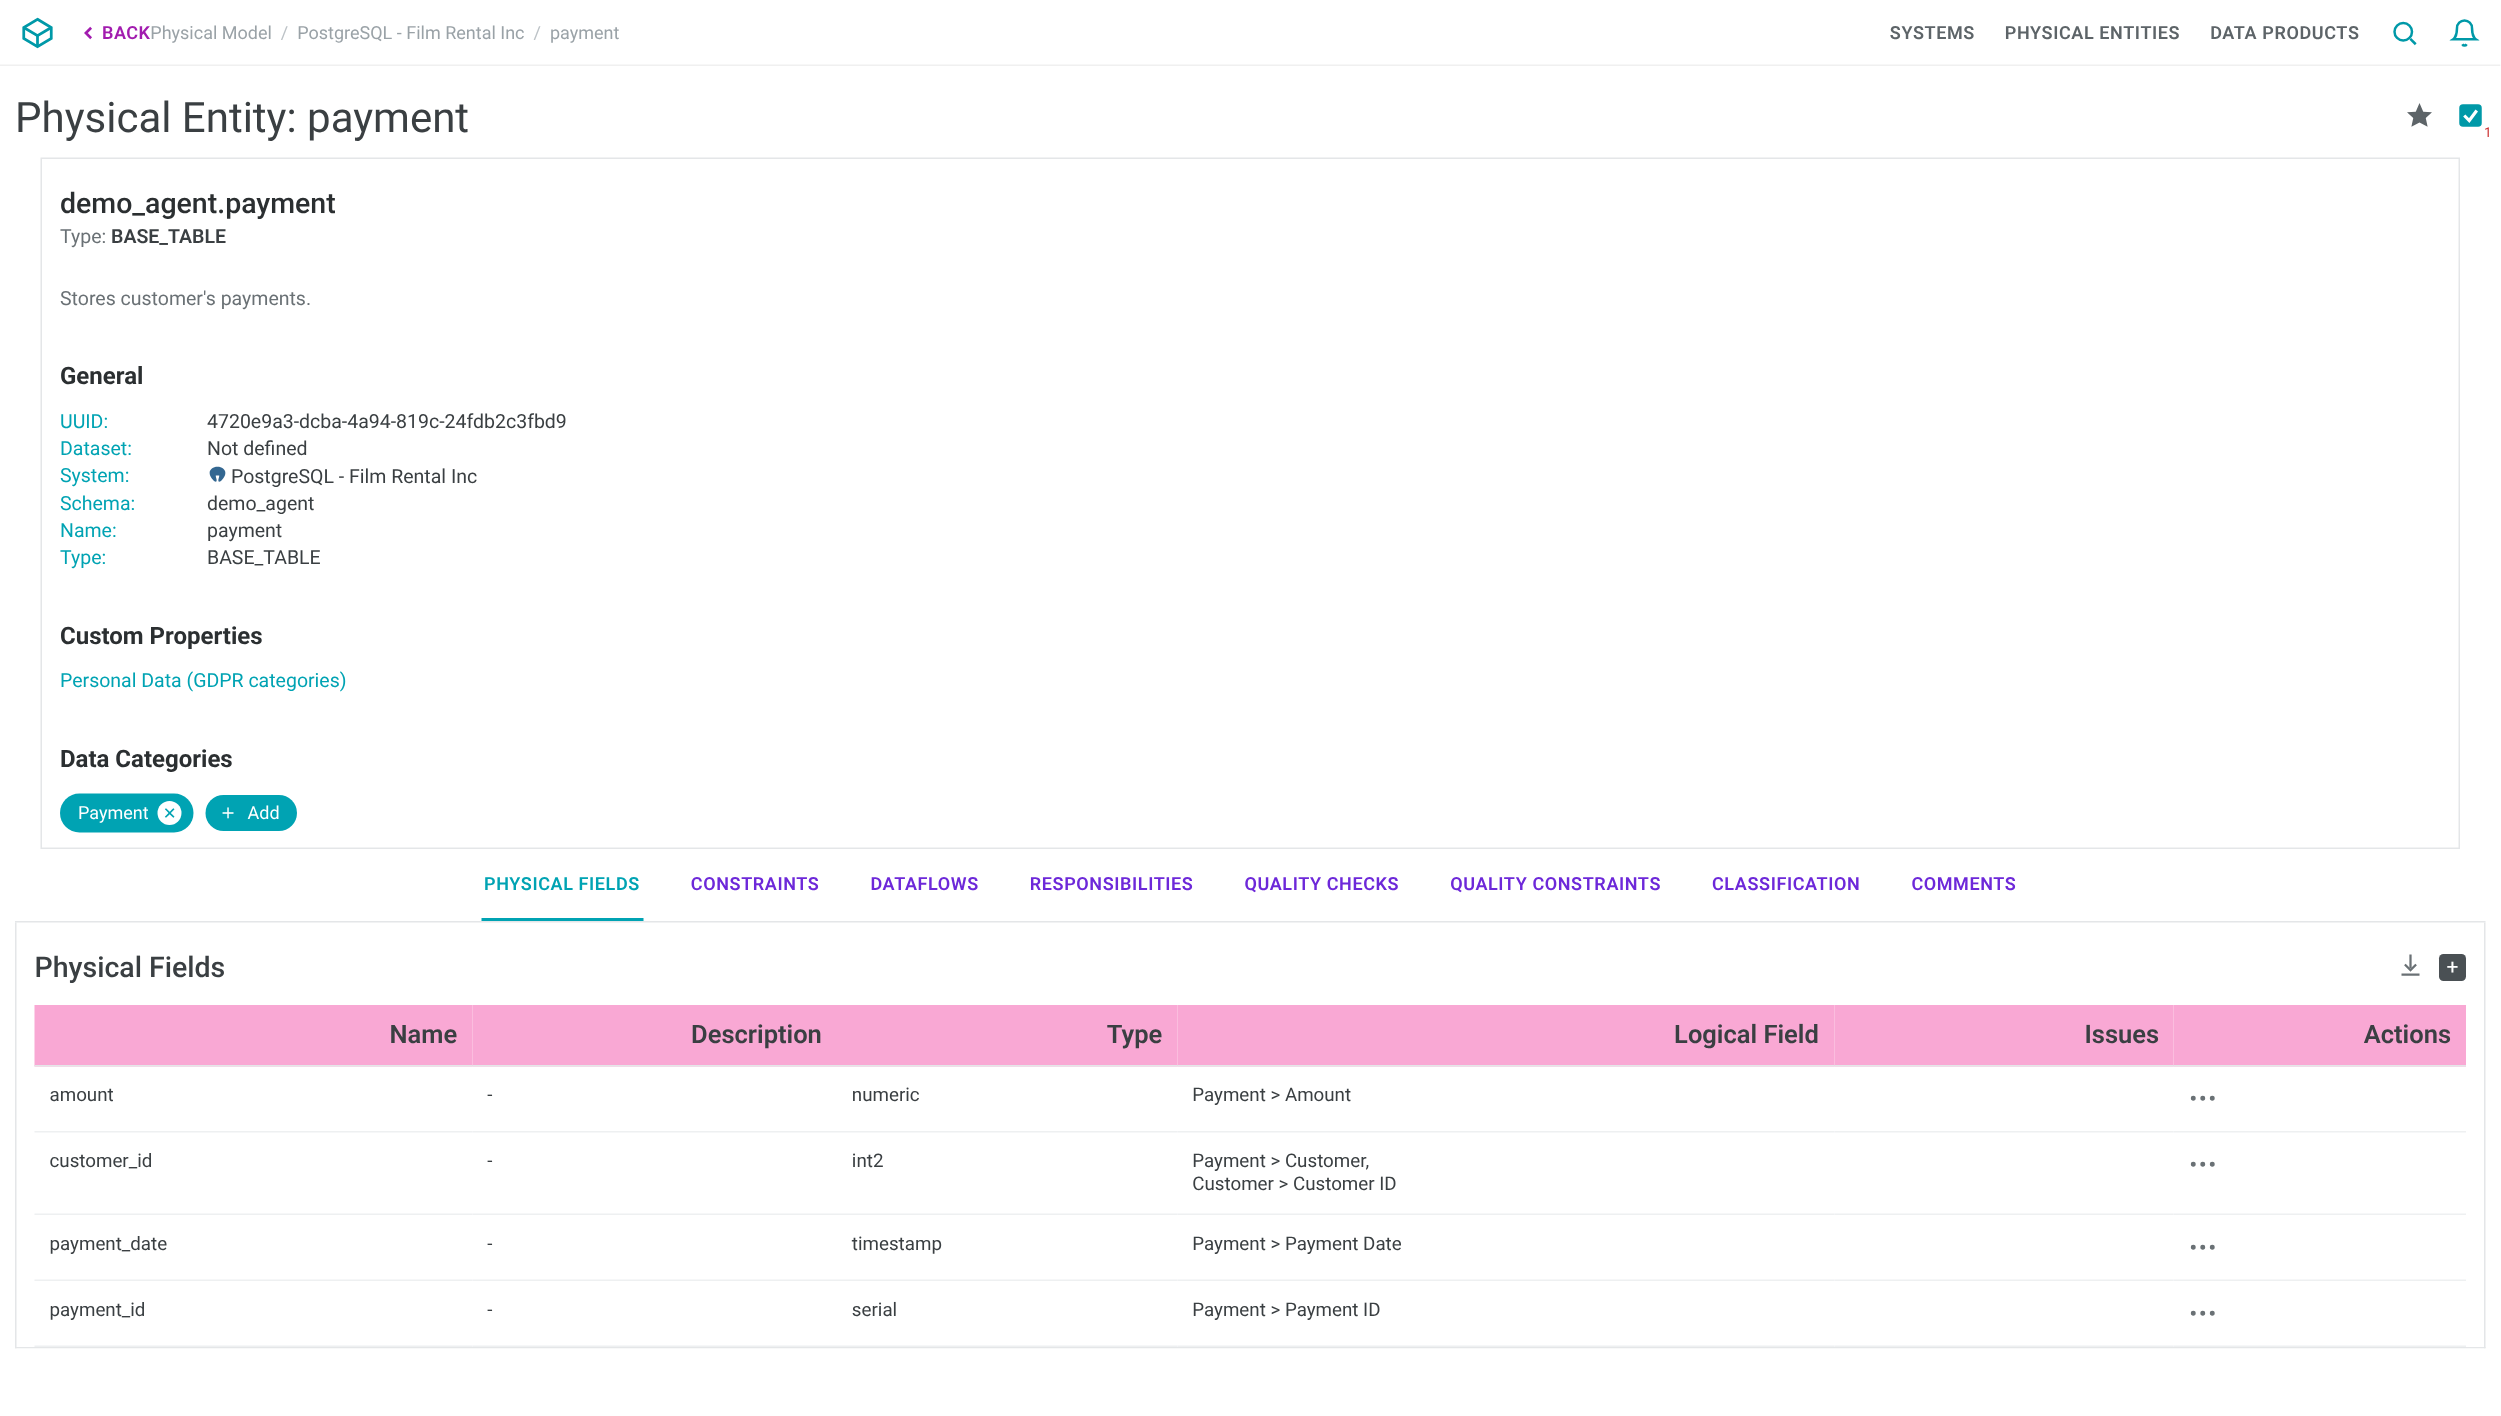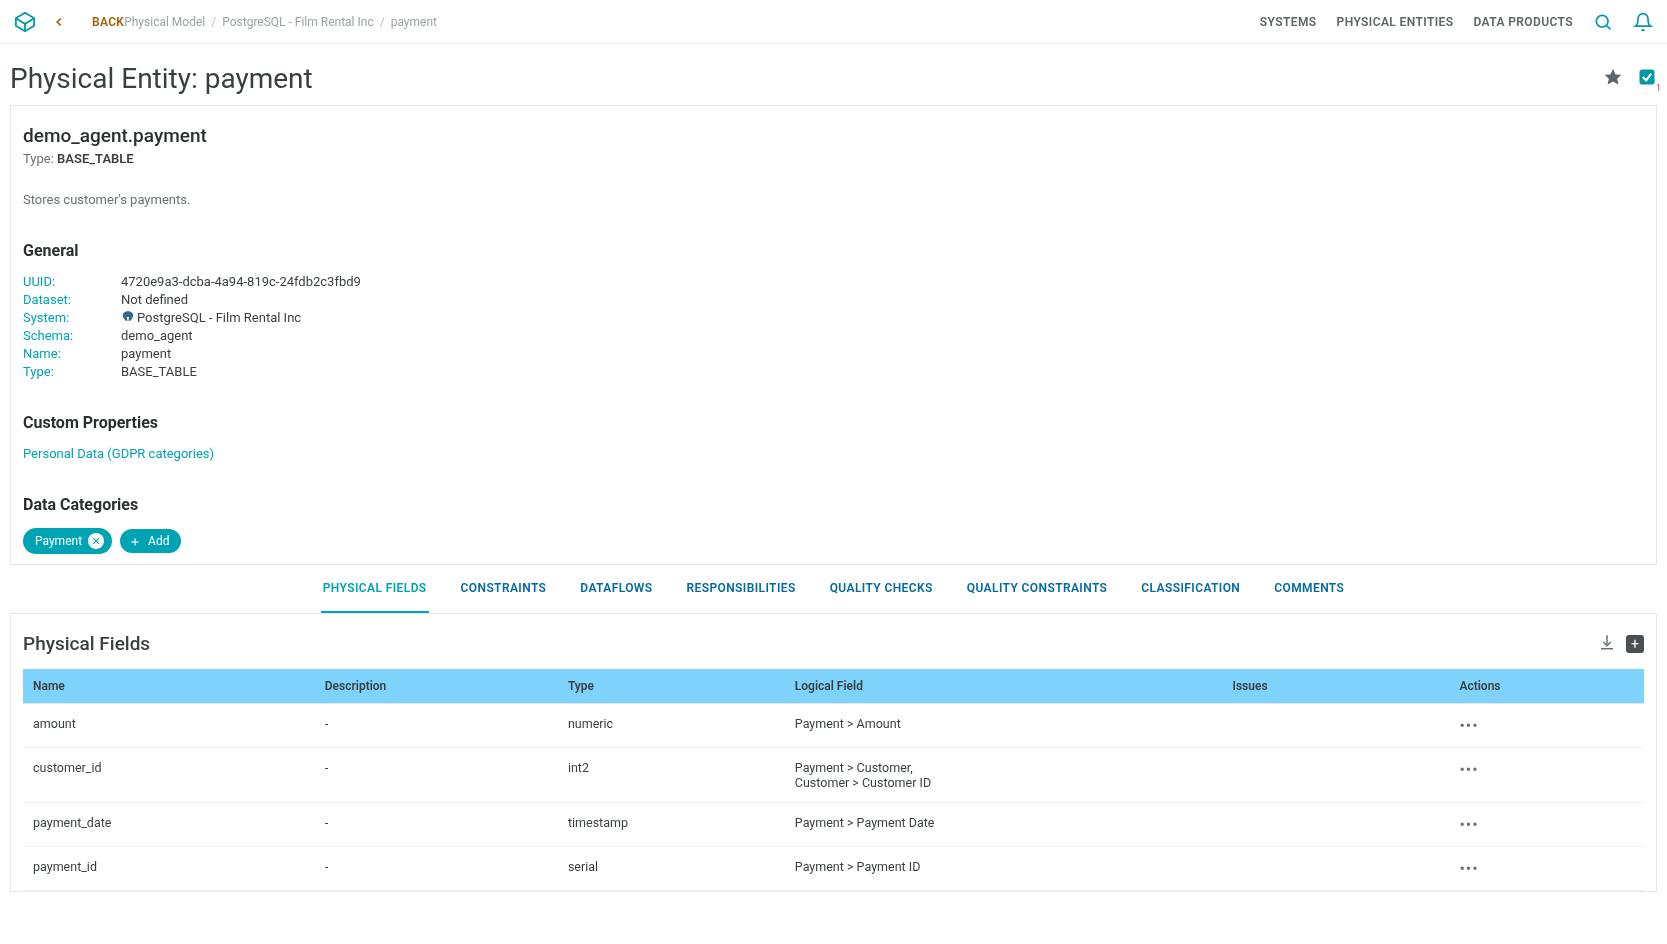--- a/index.html
+++ b/index.html
@@ -16,21 +16,21 @@
     height:44px;
     padding:0 14px;
     border-bottom:1px solid #f0f0f0;
   }
   .logo {
     width:22px;height:22px;
     margin-right:16px;
     color:#0099a8;
     display:flex;align-items:center;justify-content:center;
   }
-  .back-link { display:flex;align-items:flex-end;font-size:12px;color:#a16207;font-weight:600;letter-spacing:.3px;cursor:pointer;gap:24px; }
+  .back-link { display:flex;align-items:flex-end;font-size:12px;color:#a21caf;font-weight:600;letter-spacing:.3px;cursor:pointer; }
   .back-link svg { margin-right:2px; }
   .breadcrumb { display:flex;align-items:flex-end;font-size:12px;color:#9aa2a7;}
   .breadcrumb span { margin:0 6px;color:#bcc2c6; }
   .breadcrumb a { color:#9aa2a7;text-decoration:none;cursor:pointer; }
   .topnav { margin-left:auto;display:flex;align-items:center;gap:20px; }
   .topnav a { font-size:12px;font-weight:600;letter-spacing:.4px;color:#5d6468;text-decoration:none;cursor:pointer; }
   .topnav .icon-btn { color:#0099a8;display:flex;align-items:center;cursor:pointer; }
 
   .page-title-row {
     display:flex;align-items:center;
@@ -38,21 +38,21 @@
   }
   .page-title {
     font-size:28px;font-weight:400;color:#3a3f42;
   }
   .page-title-row .right { margin-left:auto;display:flex;align-items:center;gap:14px; }
   .star-icon { color:#5d6468;cursor:pointer; }
   .check-badge { color:#0099a8;position:relative;cursor:pointer; }
   .check-badge .sub { position:absolute;right:-4px;bottom:-3px;font-size:9px;color:#c33; }
 
   .card {
-    margin:0 10px;
+    margin:0 27px;
     border:1px solid #e4e6e8;
     border-top:1px solid #e4e6e8;
     padding:18px 12px 10px 12px;
     background:#fff;
   }
   .entity-name { font-size:19px;font-weight:500;color:#2b2f31; }
   .meta-line { font-size:13px;color:#6a7175;margin-top:4px; }
   .meta-line b { color:#3a3f42;font-weight:600; }
   .pg-icon { display:inline-flex;vertical-align:-2px;margin-right:2px;color:#336791; }
   .desc { margin-top:26px;color:#6a7175;font-size:13px; }
@@ -80,36 +80,36 @@
 
   .action-row { margin-top:24px;display:flex;gap:18px; }
   .action-row a { font-size:12px;font-weight:600;letter-spacing:.4px;color:#5d6468;cursor:pointer; }
 
   .tabs {
     display:flex;justify-content:center;gap:30px;
     border-bottom:1px solid #e4e6e8;
     margin:0 10px;
   }
   .tabs a {
-    font-size:12px;font-weight:600;letter-spacing:.4px;color:#0369a1;
+    font-size:12px;font-weight:600;letter-spacing:.4px;color:#6d28d9;
     padding:16px 2px;cursor:pointer;border-bottom:2px solid transparent;
   }
   .tabs a.active { color:#00a3b3;border-bottom-color:#00a3b3; }
 
   .fields-panel { margin:0 10px;padding:18px 0 0 0;border:1px solid #e4e6e8;border-top:0; }
   .fields-head { display:flex;align-items:center;padding:0 12px 14px 12px; }
   .fields-head h2 { font-size:19px;font-weight:500;color:#3a3f42; }
   .fields-head .right { margin-left:auto;display:flex;gap:10px;align-items:center;color:#6a7175; }
   .fields-head .right .ic { cursor:pointer; }
   .add-sq { background:#4a5054;color:#fff;border-radius:3px;width:18px;height:18px;display:flex;align-items:center;justify-content:center;font-size:14px;cursor:pointer; }
 
   table.fields { width:calc(100% - 24px);margin:0 12px;border-collapse:collapse;font-size:12.5px; }
   table.fields thead th {
-    background:#7dd3fc;color:#3a3f42;font-weight:600;text-align:left;
-    padding:10px 10px;border-bottom:1px solid #e4e6e8;font-size:12px;
+    background:#f9a8d4;color:#3a3f42;font-weight:600;text-align:right;
+    padding:10px 10px;border-bottom:1px solid #e4e6e8;font-size:17px;
   }
   table.fields tbody td {
     padding:12px 10px;border-bottom:1px solid #eef0f1;color:#3a3f42;vertical-align:top;
   }
   .dots { font-size:16px;letter-spacing:1px;color:#6a7175;cursor:pointer; }
 </style>
 </head>
 <body>
 
 <div class="topbar">

